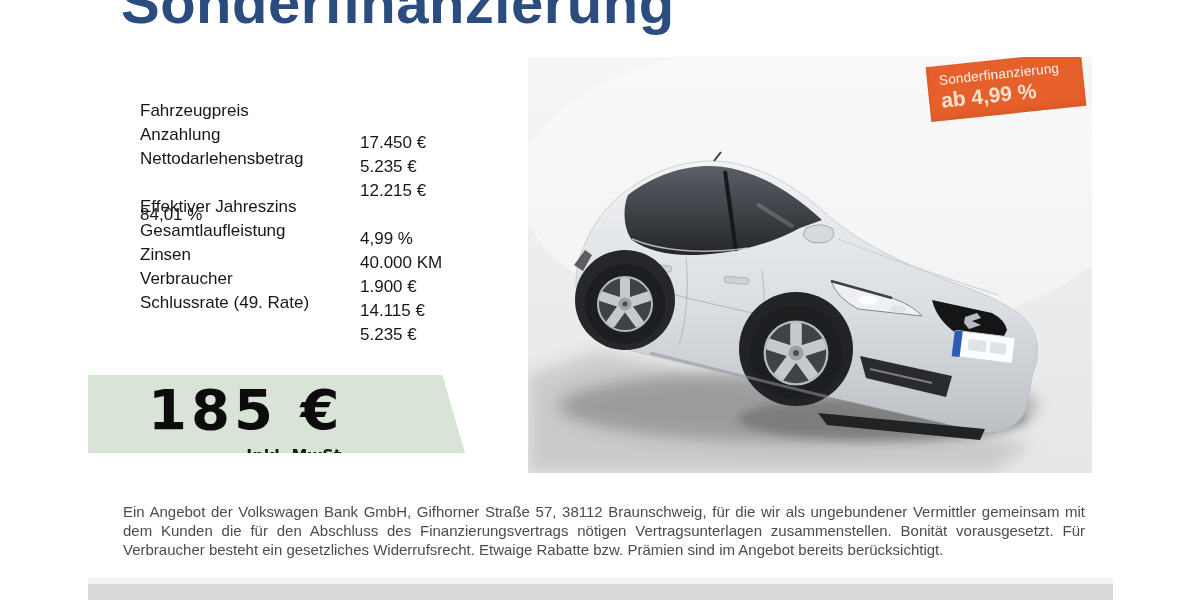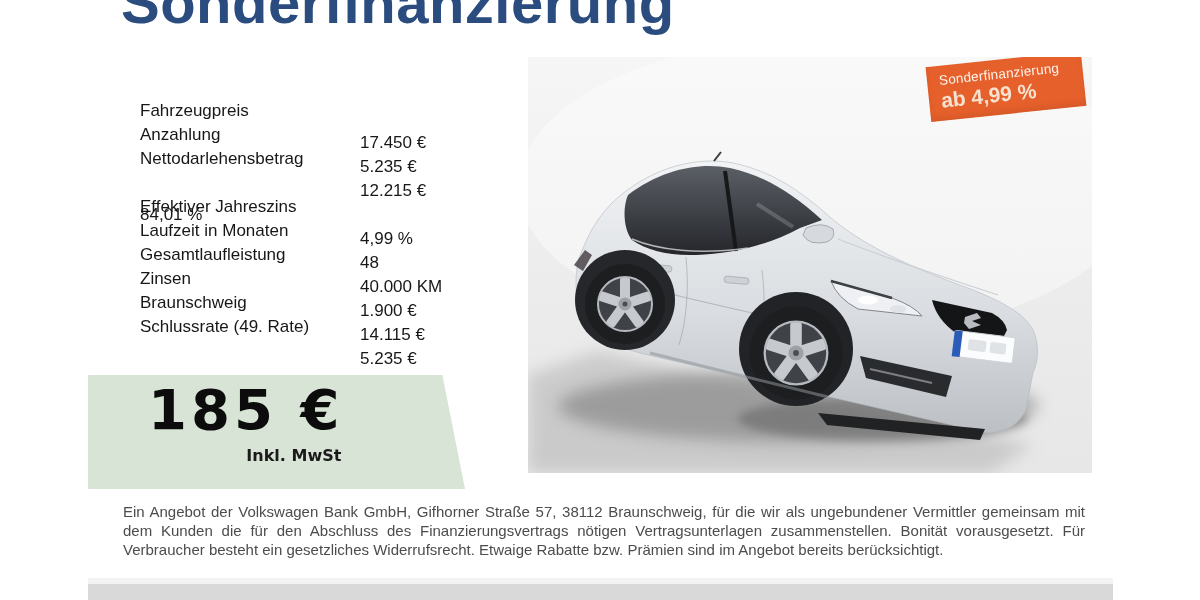--- a/index.html
+++ b/index.html
@@ -15,21 +15,21 @@
             color:var(--title-blue);letter-spacing:0.5px;white-space:nowrap;line-height:1.18;}
 
   
   .specs{position:absolute;left:140px;top:99px;font-family:Liberation Sans, sans-serif;
          font-size:17px;color:var(--table-text);}
   .spec-row{display:flex;height:24px;line-height:24px;}
   .spec-label{width:220px;}
   .spec-value{white-space:nowrap;margin-top:32px;}
 
   
-  .price-flag{position:absolute;left:88px;top:375px;width:377px;height:114px;
+  .price-flag{position:absolute;left:88px;top:375px;width:377px;height:78px;
               background:var(--price-green);
               clip-path:polygon(0 0,94% 0,100% 100%,0 100%);}
   .price-inner{margin:7px 0 0 60px;width:fit-content;text-align:right;}
   .price-amount{font-family:"DejaVu Sans",sans-serif;font-weight:700;font-size:56px;
                 line-height:1.0;color:var(--price-black);letter-spacing:4px;white-space:nowrap;}
   .price-note{font-family:"DejaVu Sans",sans-serif;font-weight:700;font-size:16px;
               color:#1a1a1a;margin-top:8px;padding-right:2px;}
 
   
   .photo{position:absolute;left:528px;top:57px;width:564px;height:416px;overflow:hidden;}
@@ -74,33 +74,29 @@
         <span class="spec-value">12.215 €</span>
       </div>
       <div class="spec-row">
         <span class="spec-value">84,01 %</span>
       </div>
       <div class="spec-row">
         <span class="spec-label">Effektiver Jahreszins</span>
         <span class="spec-value">4,99 %</span>
       </div>
       <div class="spec-row">
-        <span class="spec-label">Laufzeit in Monaten</span>
-        <span class="spec-value">48</span>
-      </div>
-      <div class="spec-row">
         <span class="spec-label">Gesamtlaufleistung</span>
         <span class="spec-value">40.000 KM</span>
       </div>
       <div class="spec-row">
         <span class="spec-label">Zinsen</span>
         <span class="spec-value">1.900 €</span>
       </div>
       <div class="spec-row">
-        <span class="spec-label">Braunschweig</span>
+        <span class="spec-label">Verbraucher</span>
         <span class="spec-value">14.115 €</span>
       </div>
       <div class="spec-row">
         <span class="spec-label">Schlussrate (49. Rate)</span>
         <span class="spec-value">5.235 €</span>
       </div>
     </div>
 
   <div class="price-flag">
     <div class="price-inner">

